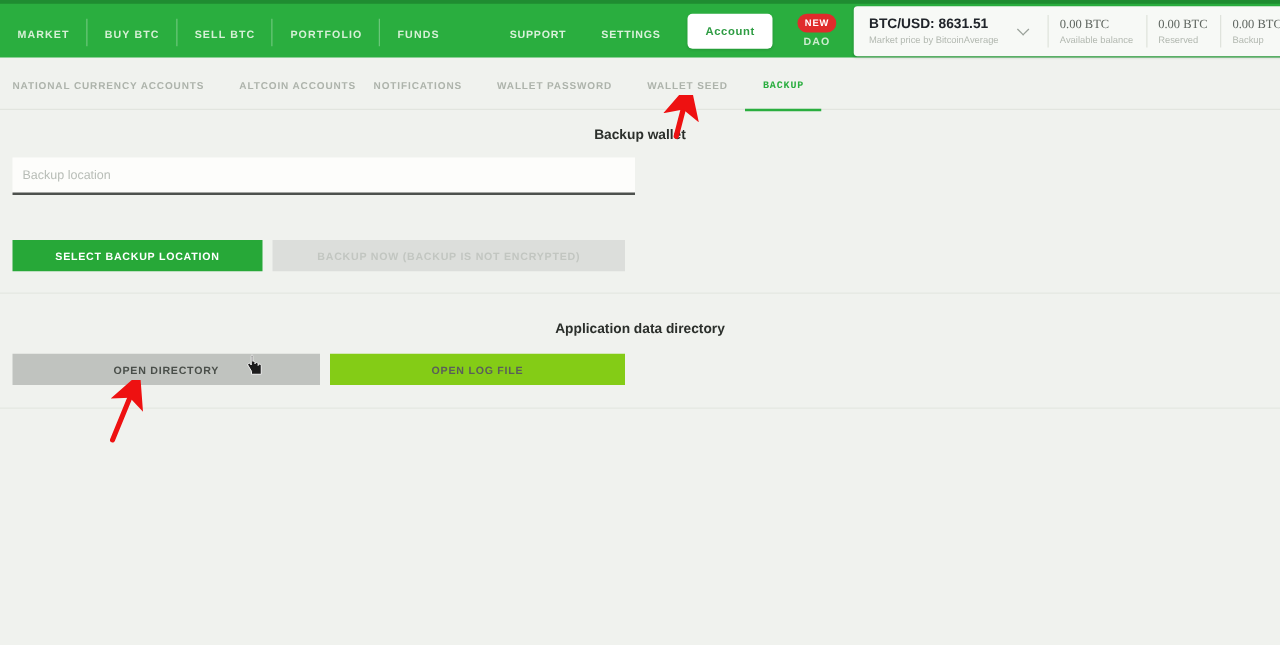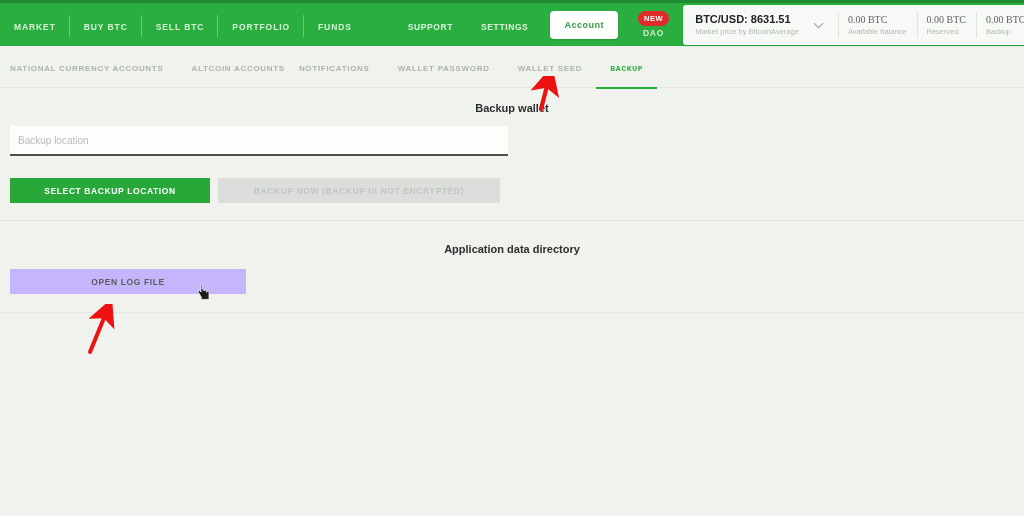--- a/index.html
+++ b/index.html
@@ -125,30 +125,30 @@
   .field{
     width:498px; height:30px;
     background:#fdfdfb;
     border:none; border-bottom:2px solid #4d514d;
     font-family:"Liberation Sans", sans-serif;
     font-size:10px; color:#53585a;
     padding:0 8px; outline:none;
   }
   .field::placeholder{ color:#b8bdb7; }
 
-  .btnrow{ display:flex; gap:8px; margin-top:22px; }
+  .btnrow{ display:flex; gap:8px; margin-top:36px; }
   .btn{
     height:25px; display:flex; align-items:center; justify-content:center;
     font-size:8.5px; font-weight:bold; letter-spacing:0.6px;
     text-transform:uppercase; white-space:nowrap; border:none;
     font-family:"Liberation Sans", sans-serif;
   }
   .btn-green{ background:#27a838; color:#ffffff; width:200px; }
   .btn-disabled{ background:#dcdedb; color:#c2c6c1; width:282px; }
-  .btn-grey{ background:#c4b5fd; color:#5a5f5a; width:236px; }
+  .btn-grey{ background:#84cc16; color:#5a5f5a; width:236px; }
   .btn-grey-hover{ background:#c0c3bf; color:#4a4f4a; width:246px; position:relative; }
 
   .divider{
     width:1024px; height:1px; background:#e4e7e1;
   }
 
   
   .cursor-hand{
     position:absolute; left:196px; top:283px;
     width:16px; height:18px; pointer-events:none;
@@ -261,20 +261,21 @@
       </div>
     </div>
 
     <div style="height:17px;"></div>
     <div class="divider"></div>
 
     <div class="section">
       <div class="sec-title" style="padding-top:22px; padding-bottom:14px;">Application data directory</div>
 
       <div class="btnrow" style="margin-top:0;">
+        <button class="btn btn-grey-hover">OPEN DIRECTORY</button>
         <button class="btn btn-grey">OPEN LOG FILE</button>
       </div>
     </div>
 
     <div style="height:18px;"></div>
     <div class="divider"></div>
   </div>
 
   <svg class="cursor-hand" viewBox="0 0 16 18" xmlns="http://www.w3.org/2000/svg">
     <path d="M5 2 L5 9 L3.6 7.4 L2 8.6 L5.2 14 L5.2 16.4 L13 16.4 L13 9.6

